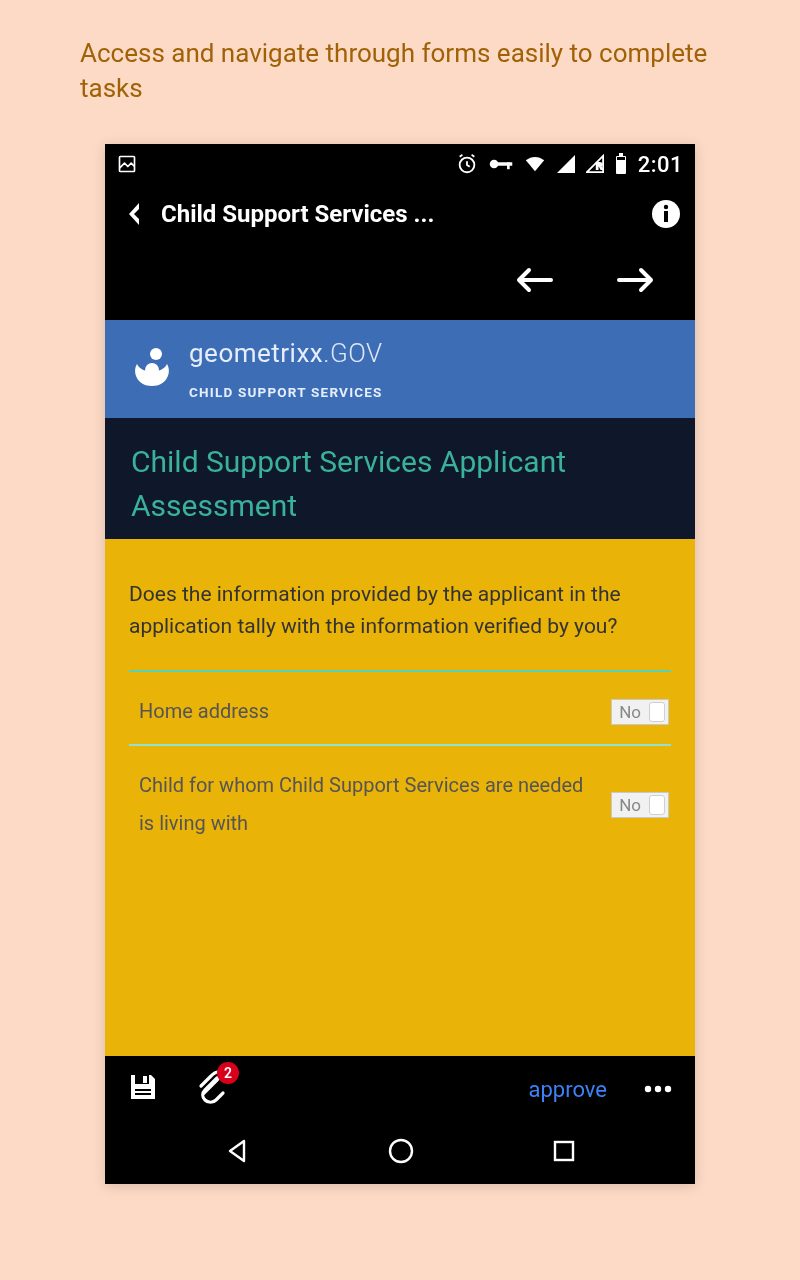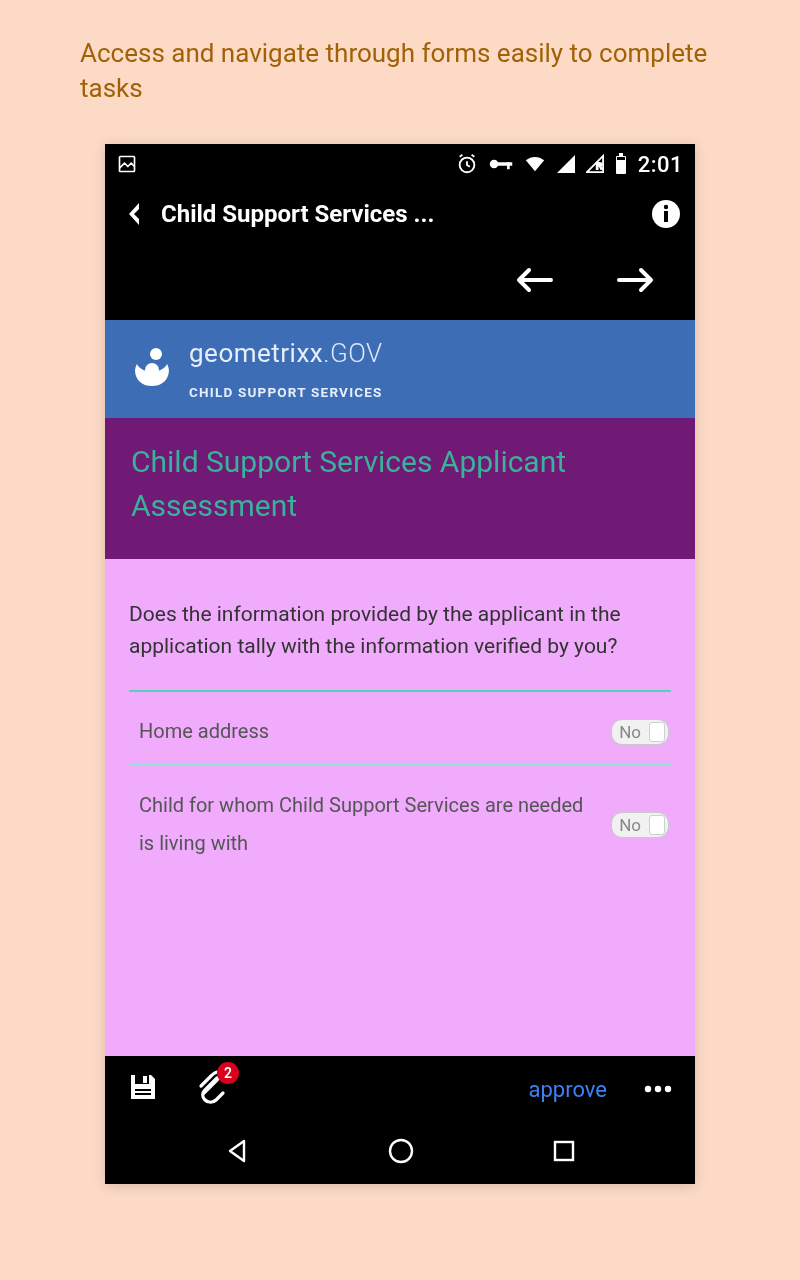--- a/index.html
+++ b/index.html
@@ -75,32 +75,32 @@
     display:flex;
     align-items:center;
     gap: 14px;
   }
   .brand-text { color: #e6eefc; }
   .brand-text .line1 { font-size: 26px; letter-spacing: .5px; text-align: center;}
   .brand-text .gov { font-weight:300; opacity:.95;}
   .brand-text .line2 { font-size: 13.5px; letter-spacing: 1.2px; margin-top:16px; font-weight:700;}
 
   .darkband {
-    background: #701a75;
-    padding: 22px 26px 32px;
+    background: #0f172a;
+    padding: 22px 26px 12px;
   }
   .darkband h1 {
     color: #3ab199;
     font-size: 30px;
     font-weight: 400;
     line-height: 1.45;
   }
 
   .formarea {
-    background: #f0abfc;
+    background: #eab308;
     flex: 1;
     padding: 40px 24px 0;
     color: #3a3a3a;
     overflow: hidden;
   }
   .question {
     font-size: 21px;
     line-height: 1.5;
     color: #333;
   }
@@ -117,21 +117,21 @@
   .item-label {
     font-size: 20px;
     color:#555;
     line-height: 1.9;
   }
   .switch {
     display:flex;
     align-items:center;
     background:#f1f1f1;
     border:1px solid #c8c8c8;
-    border-radius: 11px;
+    border-radius: 0;
     padding: 2px 3px;
     gap:4px;
     margin-top:2px;
   }
   .switch-label { font-size: 17px; color:#888; padding: 0 4px;}
   .switch-knob {
     width: 16px; height: 20px;
     background:#fff;
     border:1px solid #cfcfcf;
     border-radius:3px;

